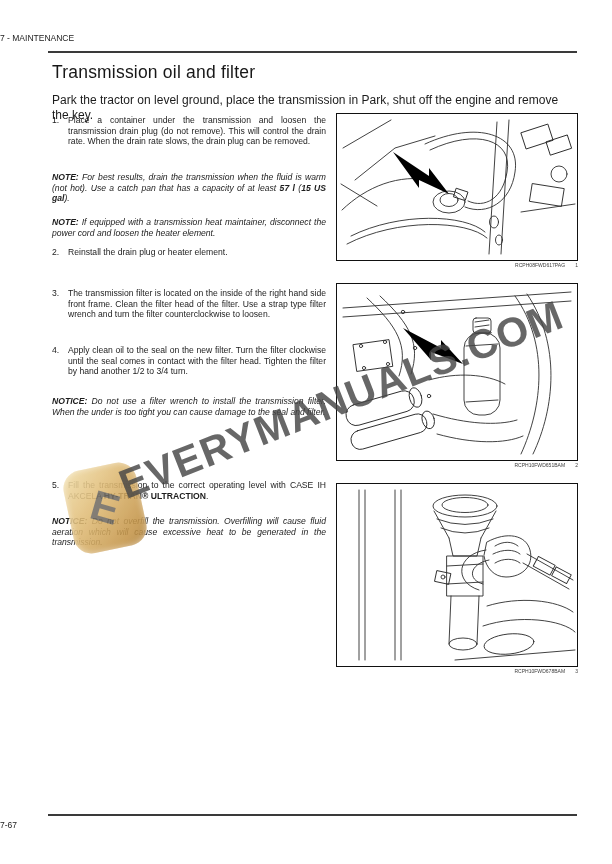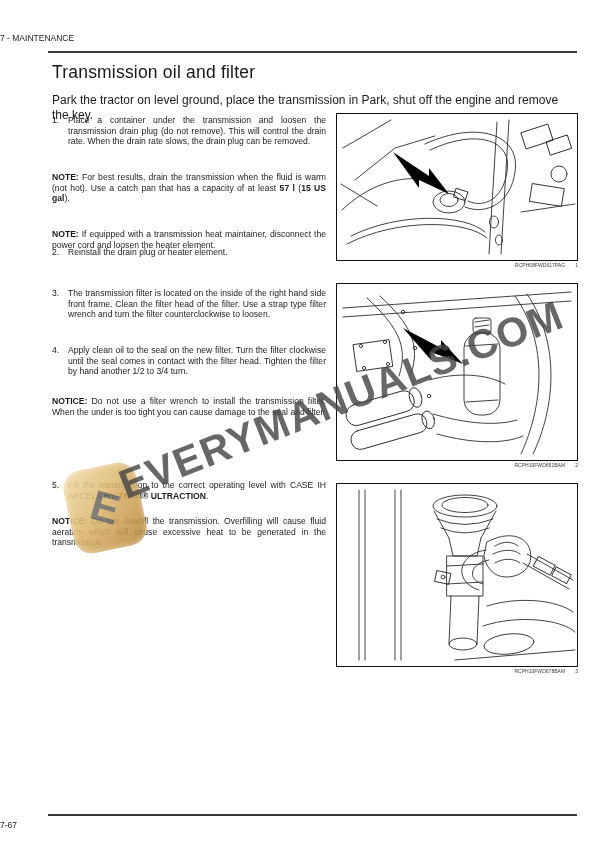--- a/index.html
+++ b/index.html
@@ -16,21 +16,21 @@
   .page-num{left:0;top:820px;width:612px;text-align:left;font-size:8.5px;color:#222;}
   
   .doc-title{left:52px;top:62px;font-size:17.5px;letter-spacing:.2px;color:#171717;}
   .intro{left:52px;top:93px;width:525px;font-size:12px;line-height:1.22;}
   
   .col{left:52px;top:110px;width:274px;}
   .block{position:absolute;left:0;width:274px;font-size:8.6px;line-height:1.24;}
   .step{display:flex;}
   .step .n{width:16px;flex:none;}
   .step .t{flex:1;text-align:justify;}
-  .note{text-align:justify;}
+  .note{font-style:italic;text-align:justify;}
   .note b{font-weight:bold;}
   .b{font-weight:bold;}
   
   .fig{left:336px;width:242px;}
   .frame{border:1px solid #111;background:#fff;width:240px;overflow:hidden;}
   .cap{display:flex;justify-content:flex-end;align-items:baseline;gap:12px;
        font-size:6px;color:#3d3d3d;margin-top:2px;transform:scale(.84);transform-origin:100% 0;}
   svg{display:block;}
   .art path,.art ellipse,.art rect,.art circle,.art line,.art polyline{
     fill:none;stroke:#2c2c2c;stroke-width:.9;stroke-linecap:round;stroke-linejoin:round;}
@@ -67,21 +67,21 @@
 
   <div class="block step" style="top:5px;">
     <span class="n">1.</span>
     <span class="t">Place a container under the transmission and loosen the transmission drain plug (do not remove). This will control the drain rate. When the drain rate slows, the drain plug can be removed.</span>
   </div>
 
   <div class="block note" style="top:62px;">
     <b>NOTE:</b><span> For best results, drain the transmission when the fluid is warm (not hot). Use a catch pan that has a capacity of at least </span><b>57 l</b><span> (</span><b>15 US gal</b><span>).</span>
   </div>
 
-  <div class="block note" style="top:119px;">
+  <div class="block note" style="top:107px;">
     <b>NOTE:</b><span> If equipped with a transmission heat maintainer, disconnect the power cord and loosen the heater element.</span>
   </div>
 
   <div class="block step" style="top:137px;">
     <span class="n">2.</span>
     <span class="t">Reinstall the drain plug or heater element.</span>
   </div>
 
   <div class="block step" style="top:178px;">
     <span class="n">3.</span>

